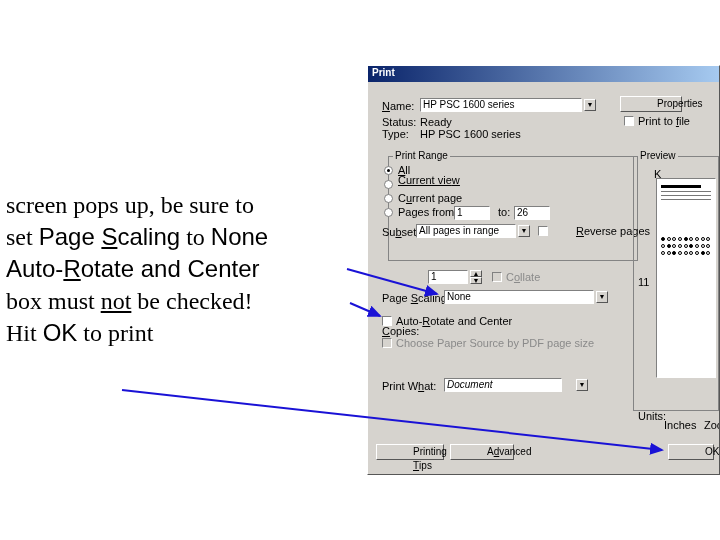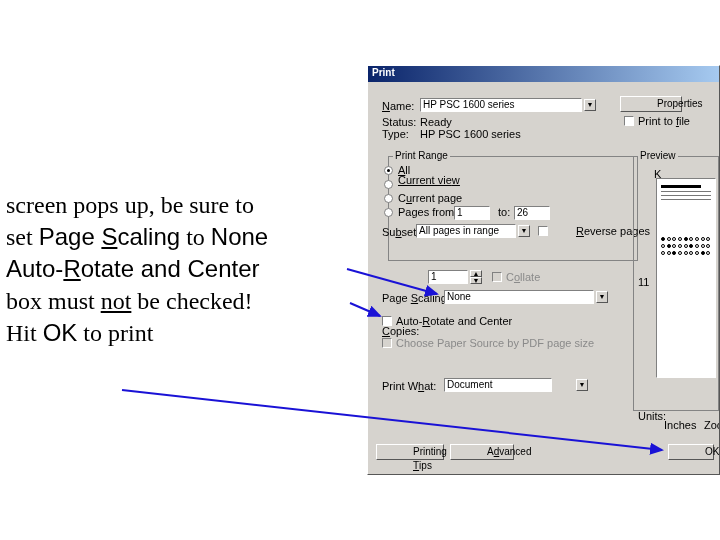--- a/index.html
+++ b/index.html
@@ -219,21 +219,21 @@
   <span class="lbl disabled" style="left:138px; top:205px;">C<span class="mnemc">o</span>llate</span>
   <span class="lbl" style="left:14px; top:226px;">Page <span class="mnemc">S</span>caling</span>
   <div class="sunken" style="left:76px; top:224px; width:150px;">None</div>
   <div class="combo-btn" style="left:228px; top:225px;">▼</div>
   <span class="chk" style="left:14px; top:250px;"></span>
   <span class="lbl" style="left:28px; top:249px;">Auto-<span class="mnemc">R</span>otate and Center</span>
   <span class="chk disabled" style="left:14px; top:272px; background:#d6d3ce;"></span>
   <span class="lbl disabled" style="left:28px; top:271px;">Choose Paper Source by PDF page size</span>
 
   <span class="lbl" style="left:14px; top:314px;">Print W<span class="mnemc">h</span>at:</span>
-  <div class="sunken" style="left:76px; top:312px; width:108px;">Document</div>
+  <div class="sunken" style="left:76px; top:312px; width:118px;font-style:italic;">Document</div>
   <div class="combo-btn" style="left:208px; top:313px;">▼</div>
 
   <span class="lbl" style="left:270px; top:344px;">Units:</span>
   <span class="lbl" style="left:296px; top:353px;">Inches</span>
   <span class="lbl" style="left:336px; top:353px;">Zoo</span>
 
   <div class="winbtn" style="left:8px; top:378px; width:68px;">Printing <span class="mnemc">T</span>ips</div>
   <div class="winbtn" style="left:82px; top:378px; width:64px;">A<span class="mnemc">d</span>vanced</div>
   <div class="winbtn" style="left:300px; top:378px; width:46px;">OK</div>
 </div>

